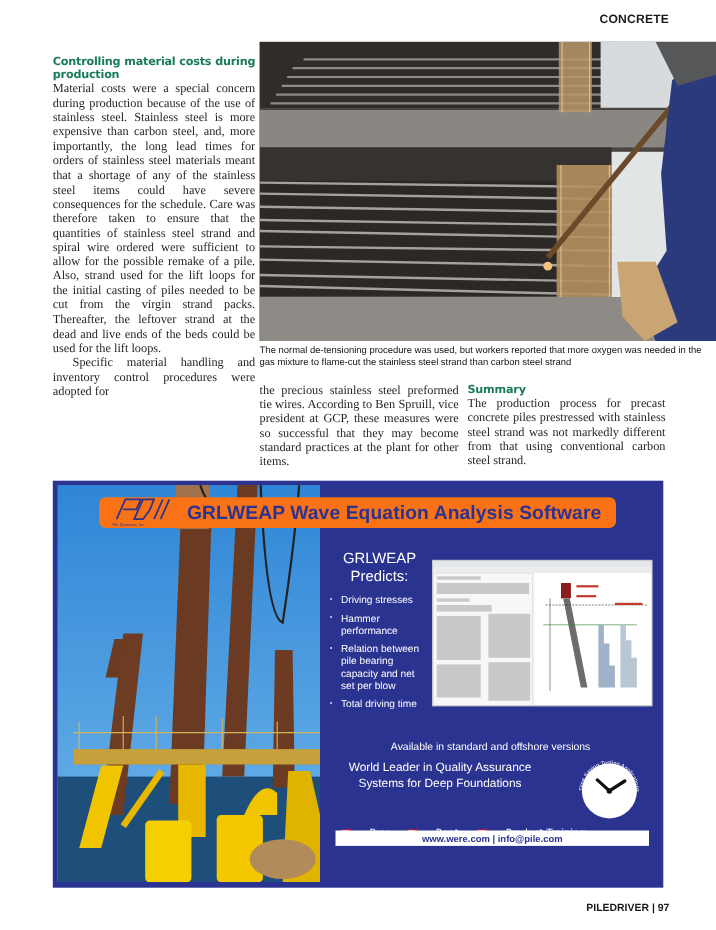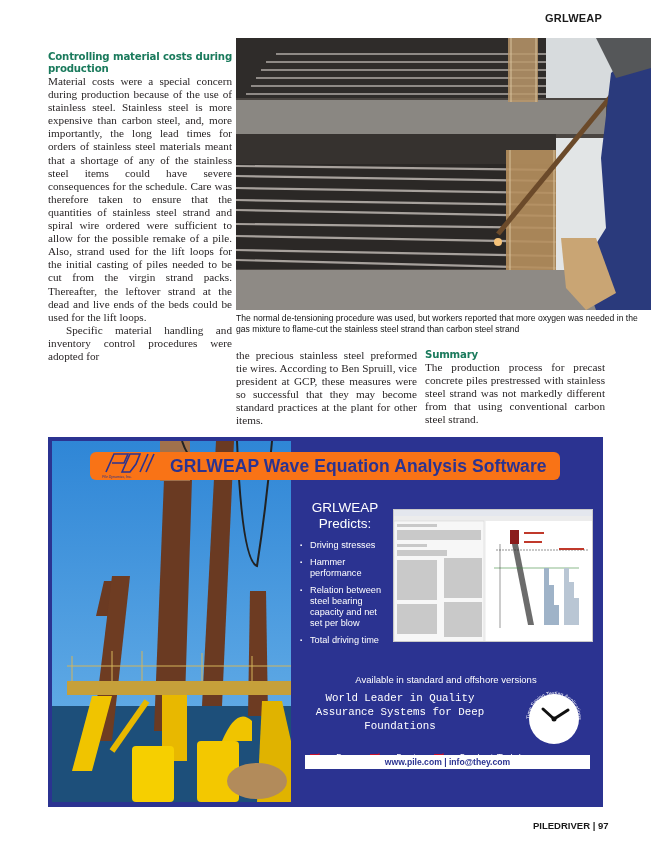--- a/index.html
+++ b/index.html
@@ -56,40 +56,40 @@
   .predicts h3 { text-align: center; font-size: 13.5px; line-height: 16px; font-weight: normal; margin-bottom: 8px; }
   .predicts ul { list-style: none; }
   .predicts li { position: relative; padding-left: 10px; font-size: 9.2px; line-height: 11px; margin-bottom: 6px; }
   .predicts li::before { content: "▪"; position: absolute; left: 0; top: 0; font-size: 6px; }
 
   .software-shot {
     position: absolute; left: 345px; top: 72px; width: 200px; height: 133px;
     background: #f4f4f4; border: 1px solid #c9c9c9; overflow: hidden;
   }
   .available { position: absolute; left: 243px; top: 237px; width: 310px; text-align: center; color: #fff; font-family: "Liberation Sans", sans-serif; font-size: 9.5px; }
-  .world-leader { position: absolute; left: 252px; top: 254px; width: 200px; text-align: center; color: #fff; font-family: Liberation Mono, monospace; font-size: 10.8px; line-height: 14px; }
+  .world-leader { position: absolute; left: 252px; top: 254px; width: 200px; text-align: center; color: #fff; font-family: Liberation Sans, sans-serif; font-size: 10.8px; line-height: 14px; }
   .checks { position: absolute; left: 262px; top: 296px; display: flex; gap: 17px; color: #fff; font-family: "DejaVu Sans", sans-serif; font-size: 9px; }
   .check { display: flex; align-items: flex-end; gap: 16px; margin-top: 20px; }
   .check svg { width: 10px; height: 10px; }
   .clock { position: absolute; left: 470px; top: 242px; width: 72px; height: 72px; }
   .contact-bar {
     position: absolute; left: 257px; top: 318px; width: 285px; height: 14px; background: #fff;
     text-align: center; font-family: "Liberation Sans", sans-serif; font-size: 8.6px; line-height: 14px; color: #2b3391; font-weight: bold;
   }
   .services { position: absolute; left: 245px; top: 344px; width: 305px; text-align: center; color: #fff; font-family: "DejaVu Sans", sans-serif; font-size: 8.3px; }
 
   .footer {
     position: absolute; top: 820px; left: 533px;
     font-family: "Liberation Sans", sans-serif; font-weight: bold; font-size: 9.5px; color: #1a1a1a;
   }
 </style>
 </head>
 <body>
 
-<div class="section-label">GRLWEAP</div>
+<div class="section-label">CONCRETE</div>
 
 <div class="col1 body-text">
   <h2 class="subhead">Controlling material costs during production</h2>
   <p>Material costs were a special concern during production because of the use of stainless steel. Stainless steel is more expensive than carbon steel, and, more importantly, the long lead times for orders of stainless steel materials meant that a shortage of any of the stainless steel items could have severe consequences for the schedule. Care was therefore taken to ensure that the quantities of stainless steel strand and spiral wire ordered were sufficient to allow for the possible remake of a pile. Also, strand used for the lift loops for the initial casting of piles needed to be cut from the virgin strand packs. Thereafter, the leftover strand at the dead and live ends of the beds could be used for the lift loops.</p>
   <p class="indent">Specific material handling and inventory control procedures were adopted for</p>
 </div>
 
 <div class="photo">
   <svg width="415" height="272" viewBox="0 0 415 272">
     <rect width="415" height="272" fill="#4a4541"></rect>
@@ -197,21 +197,21 @@
       <span class="sub">Pile Dynamics, Inc.</span>
     </div>
     <span class="ad-title">GRLWEAP Wave Equation Analysis Software</span>
   </div>
 
   <div class="predicts">
     <h3>GRLWEAP Predicts:</h3>
     <ul>
       <li>Driving stresses</li>
       <li>Hammer performance</li>
-      <li>Relation between steel bearing capacity and net set per blow</li>
+      <li>Relation between pile bearing capacity and net set per blow</li>
       <li>Total driving time</li>
     </ul>
   </div>
 
   <div class="software-shot">
     <svg width="200" height="133" viewBox="0 0 200 133">
       <rect width="200" height="133" fill="#f4f4f4"></rect>
       <rect width="200" height="6" fill="#e4e7ee"></rect>
       <rect y="6" width="200" height="5" fill="#ececec"></rect>
       <rect x="0" y="11" width="90" height="122" fill="#f7f7f7" stroke="#cfcfcf" stroke-width="0.5"></rect>
@@ -276,16 +276,16 @@
       <circle cx="36" cy="40" r="25" fill="#ffffff"></circle>
       <line x1="36" y1="40" x2="25" y2="30" stroke="#111" stroke-width="3" stroke-linecap="round"></line>
       <line x1="36" y1="40" x2="50" y2="31" stroke="#111" stroke-width="3" stroke-linecap="round"></line>
       <circle cx="36" cy="40" r="2.5" fill="#111"></circle>
       <text font-family="Liberation Sans, sans-serif" font-size="5.2" fill="#ffffff">
         <textPath href="#arc">Time Saving Testing Applications</textPath>
       </text>
     </svg>
   </div>
 
-  <div class="contact-bar">www.pile.com | info@they.com</div>
+  <div class="contact-bar">www.were.com | info@pile.com</div>
 </div>
 
 <div class="footer">PILEDRIVER | 97</div>
 
 </body></html>

